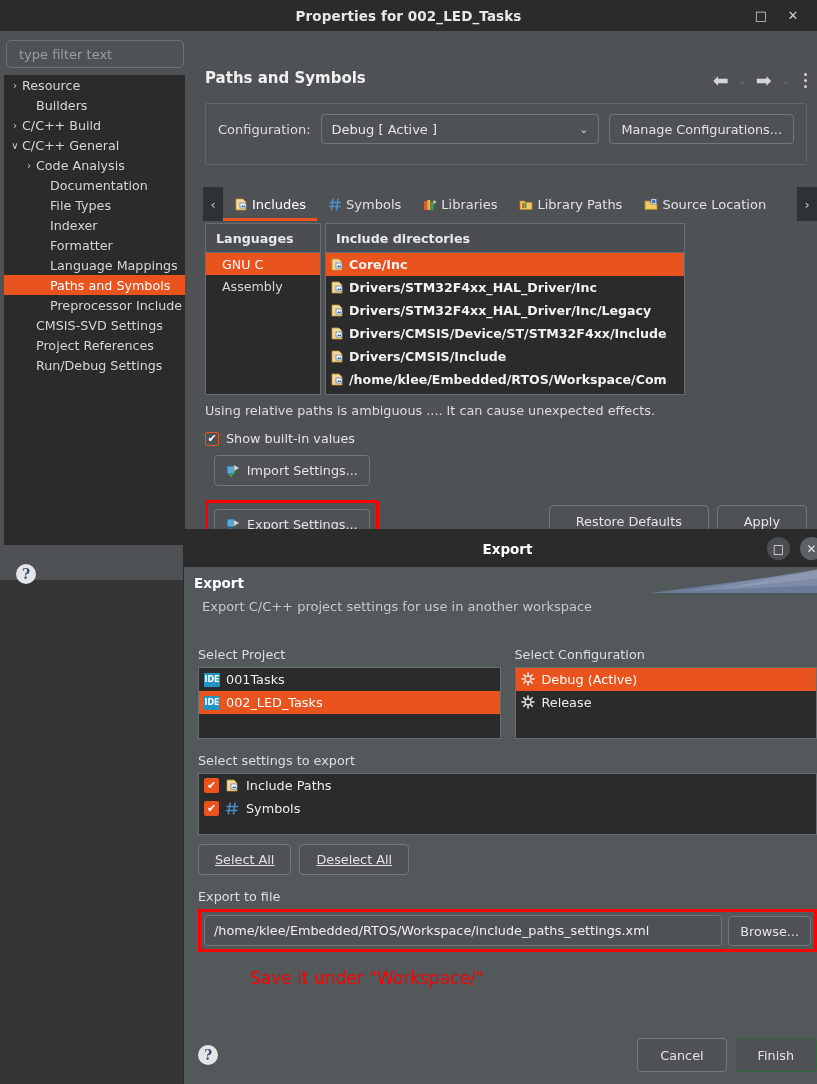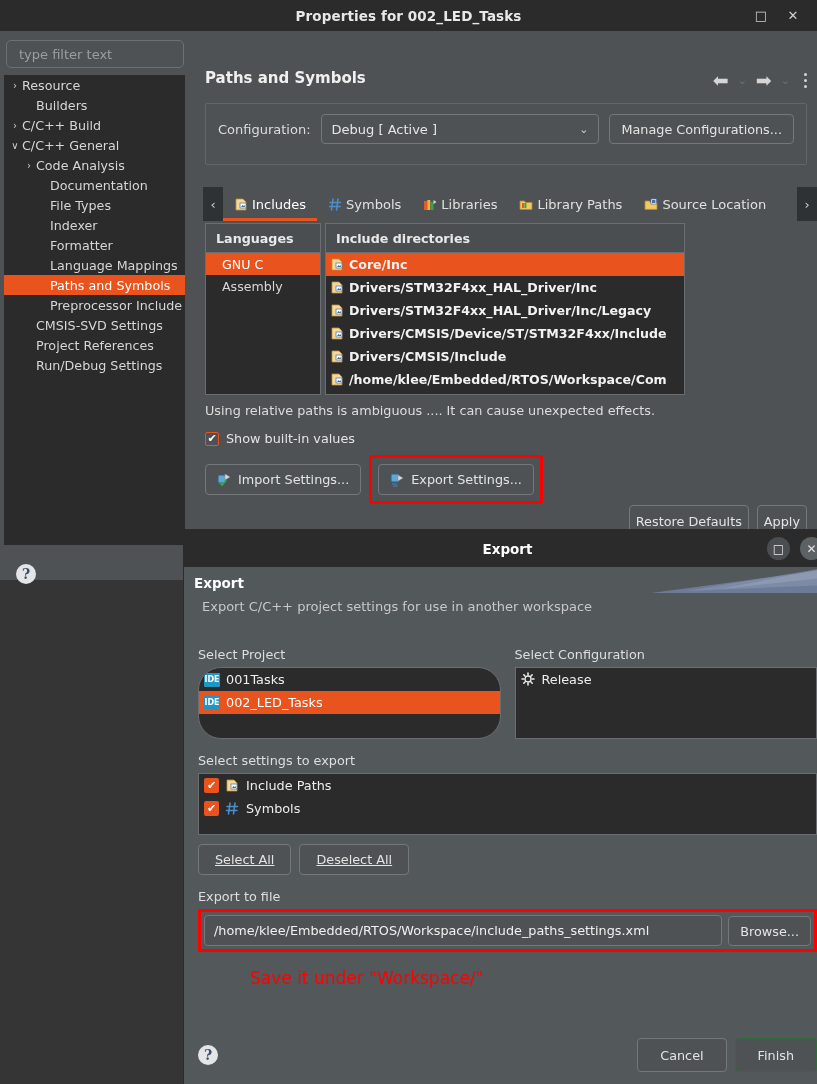--- a/index.html
+++ b/index.html
@@ -159,31 +159,31 @@
   .chk-row {
     position: absolute; left: 15px; top: 400px;
     display: flex; align-items: center; gap: 7px; color: #e4e4e4; font-size: 12.8px;
   }
   .chk {
     width: 14px; height: 14px; border: 1px solid #e9531e; border-radius: 2px;
     background: #4e5255; color: #ffffff; font-size: 11px; line-height: 12px;
     text-align: center; flex: 0 0 14px;
   }
   .imp-exp {
-    position: absolute; left: 15px; top: 424px; display: flex; gap: 8px; align-items: center;
+    position: absolute; left: 15px; top: 424px; display: flex; gap: 14px; align-items: center; flex-direction: column;
   }
   .imp-exp .btn { height: 31px; gap: 6px; }
   .hl-box {
     border: 3px solid #fd0000; border-radius: 3px; padding: 6px;
     display: inline-flex;
   }
   .bottom-btns {
     position: absolute; right: 10px; top: 474px; display: flex; gap: 8px;
   }
-  .bottom-btns .btn { height: 32px; padding: 0 6px; }
+  .bottom-btns .btn { height: 32px; padding: 0 26px; }
   .props-help { position: absolute; left: 16px; top: 533px; }
 
   
   .export-dlg {
     position: absolute; left: 184px; top: 530px; width: 647px; height: 554px;
     background: #53585b; box-shadow: 0 0 0 1px #2b2b2b;
   }
   .exp-title {
     position: relative; height: 37px; background: #2b2b2b;
     display: flex; align-items: center; justify-content: center;
@@ -539,34 +539,43 @@
       </svg>
       <div class="exp-h1">Export</div>
       <div class="exp-h2">Export C/C++ project settings for use in another workspace</div>
     </div>
 
     <div class="exp-body">
 
       <div style="display:flex; gap:14px; margin-top:18px;">
         <div style="flex:1;">
           <div class="sect-label">Select Project</div>
-          <div class="listbox" style="height:72px;border-radius:23px;" id="proj-list">
+          <div class="listbox" style="height:72px;" id="proj-list">
               <div class="lb-row">
                 <span class="ide-ico">IDE</span>
                 <span>001Tasks</span>
               </div>
               <div class="lb-row sel">
                 <span class="ide-ico">IDE</span>
                 <span>002_LED_Tasks</span>
               </div>
             </div>
         </div>
         <div style="flex:1;">
           <div class="sect-label">Select Configuration</div>
           <div class="listbox" style="height:72px;" id="cfg-list">
+              <div class="lb-row sel">
+                <span class="ico"><svg width="14" height="14" viewBox="0 0 14 14">
+                    <circle cx="7" cy="7" r="3" fill="none" stroke="#e8e8e8" stroke-width="1.3"></circle>
+                    <g stroke="#e8e8e8" stroke-width="1.6" stroke-linecap="round">
+                      <path d="M7 1 v2M7 11 v2M1 7 h2M11 7 h2M2.8 2.8 l1.4 1.4M9.8 9.8 l1.4 1.4M11.2 2.8 l-1.4 1.4M4.2 9.8 l-1.4 1.4"></path>
+                    </g>
+                  </svg></span>
+                <span>Debug (Active)</span>
+              </div>
               <div class="lb-row">
                 <span class="ico"><svg width="14" height="14" viewBox="0 0 14 14">
                     <circle cx="7" cy="7" r="3" fill="none" stroke="#e8e8e8" stroke-width="1.3"></circle>
                     <g stroke="#e8e8e8" stroke-width="1.6" stroke-linecap="round">
                       <path d="M7 1 v2M7 11 v2M1 7 h2M11 7 h2M2.8 2.8 l1.4 1.4M9.8 9.8 l1.4 1.4M11.2 2.8 l-1.4 1.4M4.2 9.8 l-1.4 1.4"></path>
                     </g>
                   </svg></span>
                 <span>Release</span>
               </div>
             </div>

